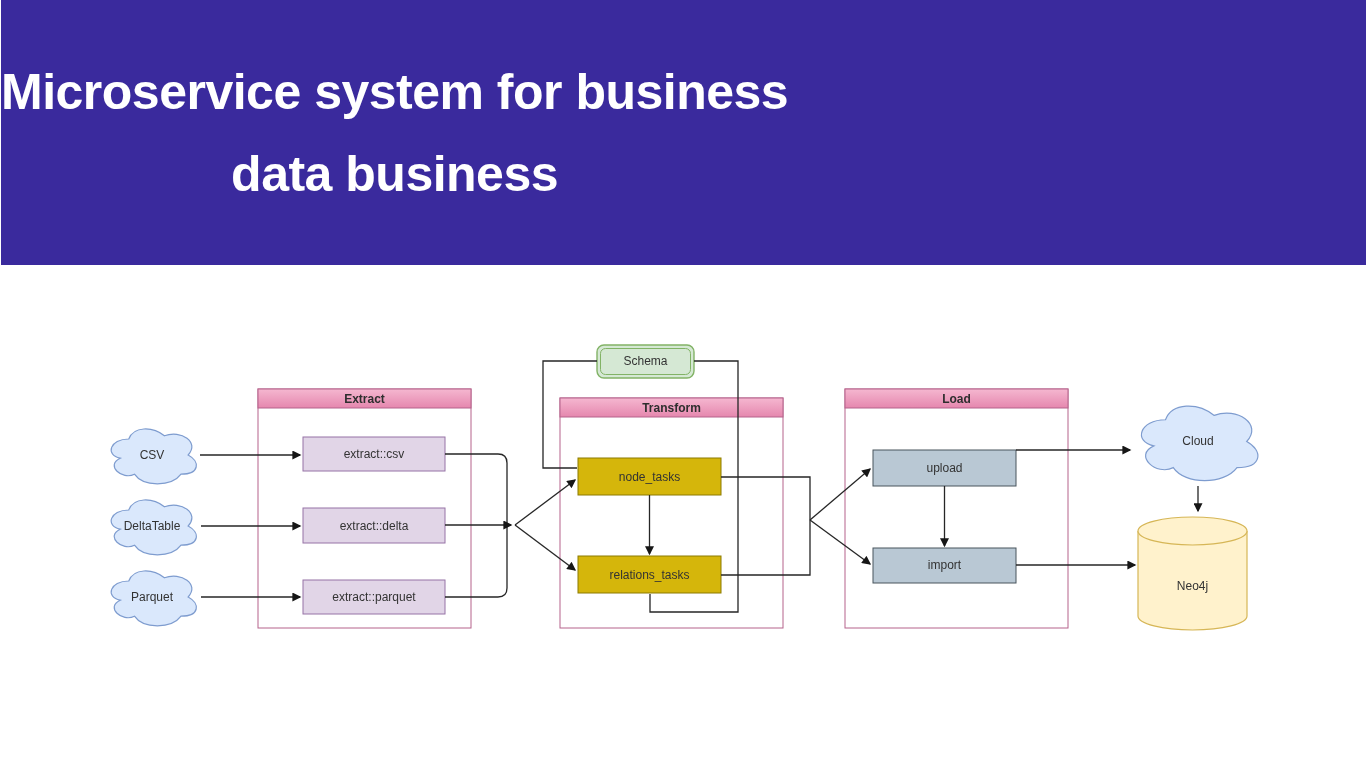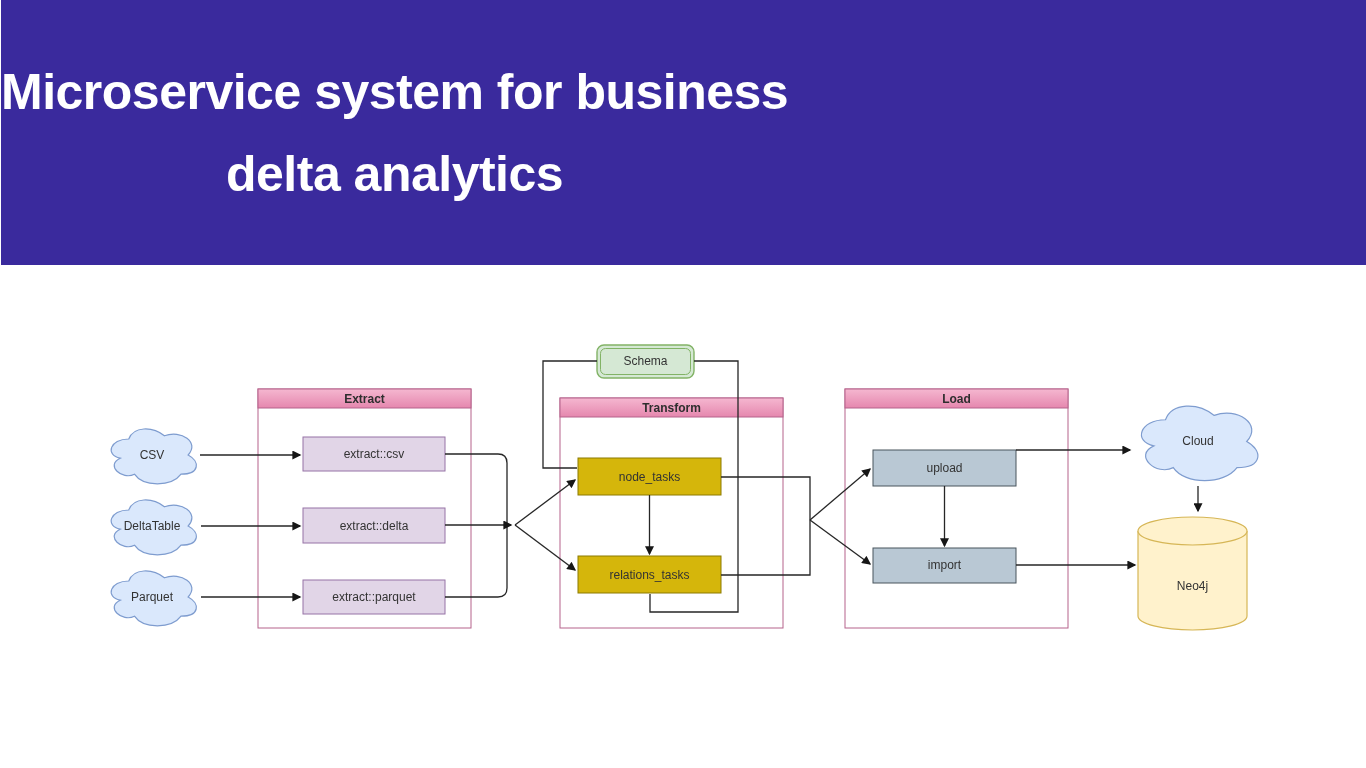--- a/index.html
+++ b/index.html
@@ -49,21 +49,21 @@
   .edge { fill: none; stroke: #262626; stroke-width: 1.3; }
 </style>
 </head>
 <body>
 
 <div class="slide">
 
   <header class="banner">
     <h1>
       <span>Microservice system for business</span>
-      <span>delta analytics</span>
+      <span>data business</span>
     </h1>
   </header>
 
   <svg class="diagram" width="1366" height="503" viewBox="0 265 1366 503" xmlns="http://www.w3.org/2000/svg">
 
     <defs>
       <linearGradient id="hdrGrad" x1="0" y1="0" x2="0" y2="1">
         <stop offset="0" stop-color="#F5B7D0"></stop>
         <stop offset="1" stop-color="#E587AE"></stop>
       </linearGradient>

